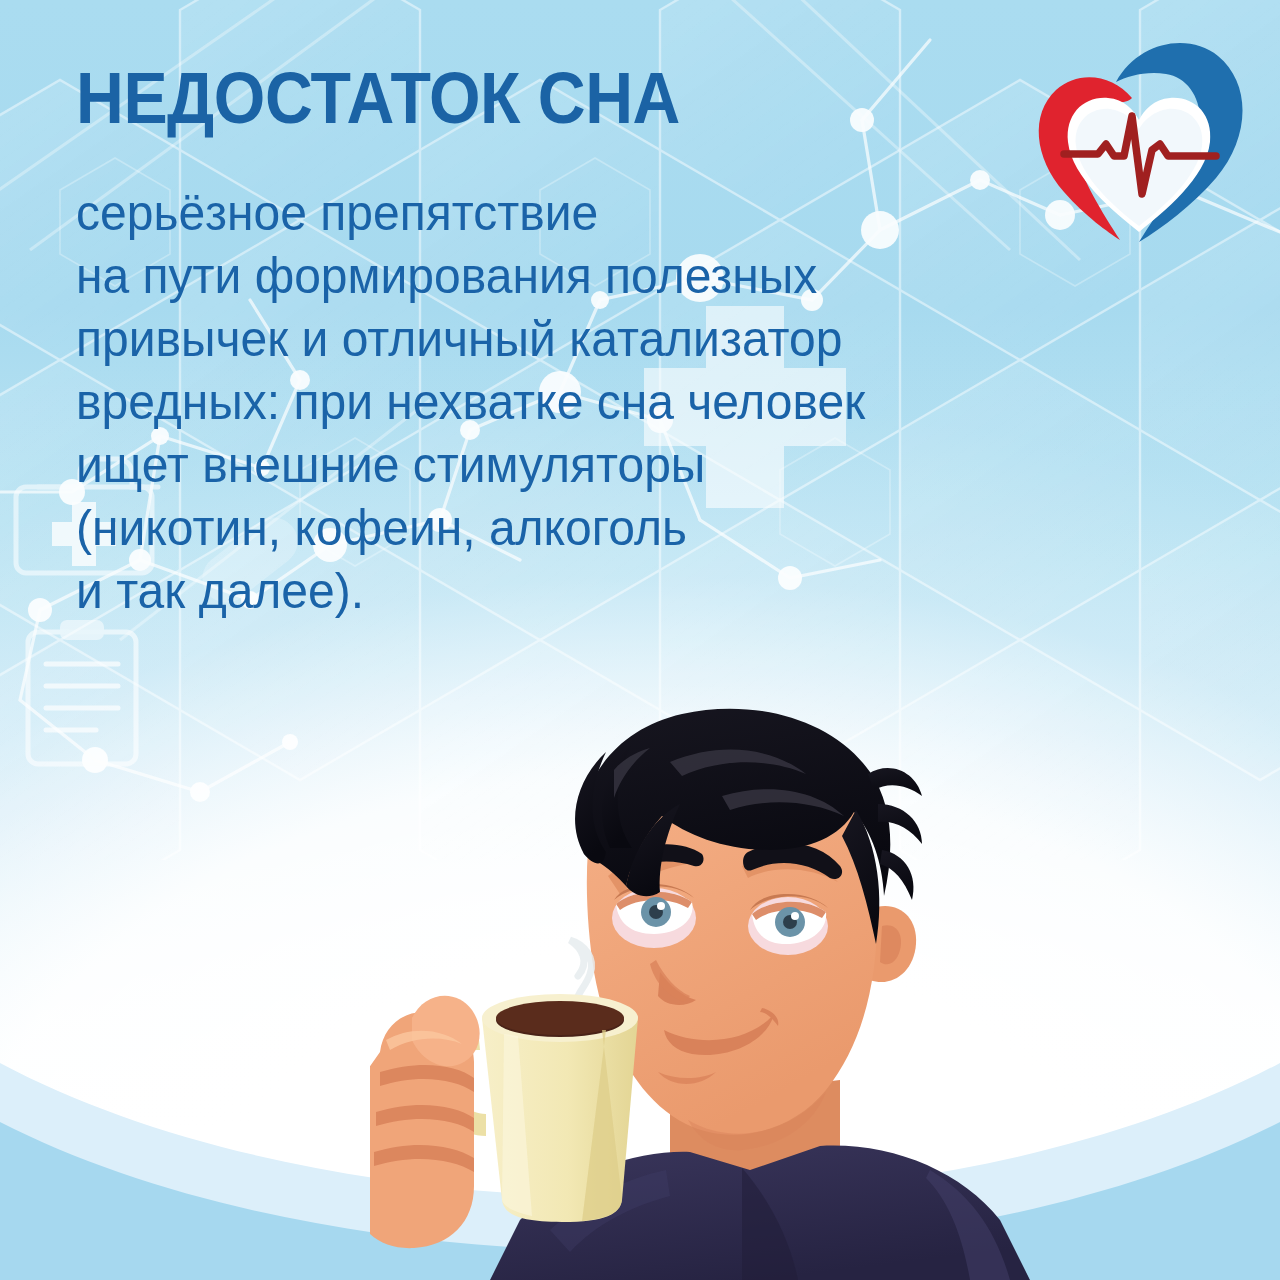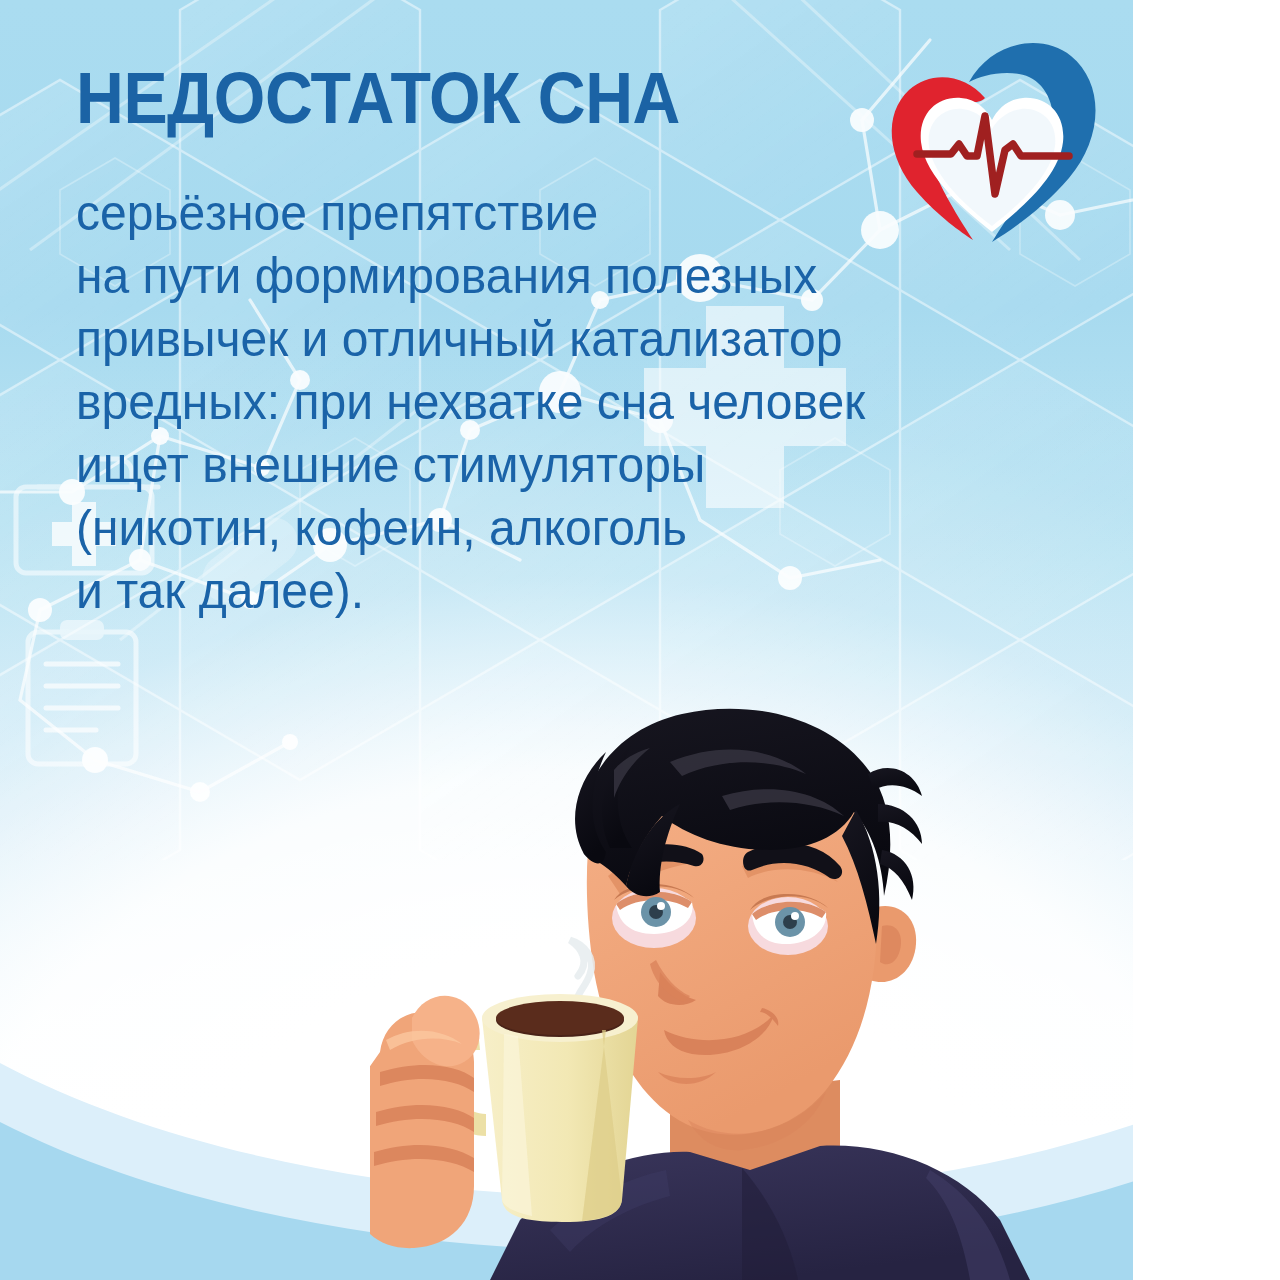--- a/index.html
+++ b/index.html
@@ -2,21 +2,21 @@
 <html><head>
 <meta charset="utf-8">
 <style>
   html,body{margin:0;padding:0;}
   body{
     width:1280px;height:1280px;overflow:hidden;
     font-family:"Liberation Sans","DejaVu Sans",sans-serif;
     background:#ffffff;
   }
   .poster{
-    position:relative;width:1133px;height:1280px;overflow:hidden;
+    position:relative;width:1280px;height:1280px;overflow:hidden;
     background:
       radial-gradient(130% 85% at 52% 96%, #ffffff 0%, #ffffff 26%, rgba(255,255,255,0.85) 42%, rgba(214,236,248,0.35) 60%, rgba(168,216,238,0.08) 76%, rgba(168,216,238,0) 88%),
       linear-gradient(180deg, #aadcf0 0%, #a7daef 24%, #bfe6f4 44%, #dcf0f9 62%, #f2fafd 76%, #ffffff 88%, #ffffff 100%);
   }
 
   
   .bg-layer{position:absolute;inset:0;pointer-events:none;}
   .bg-svg{position:absolute;inset:0;width:1280px;height:1280px;}
 
   

